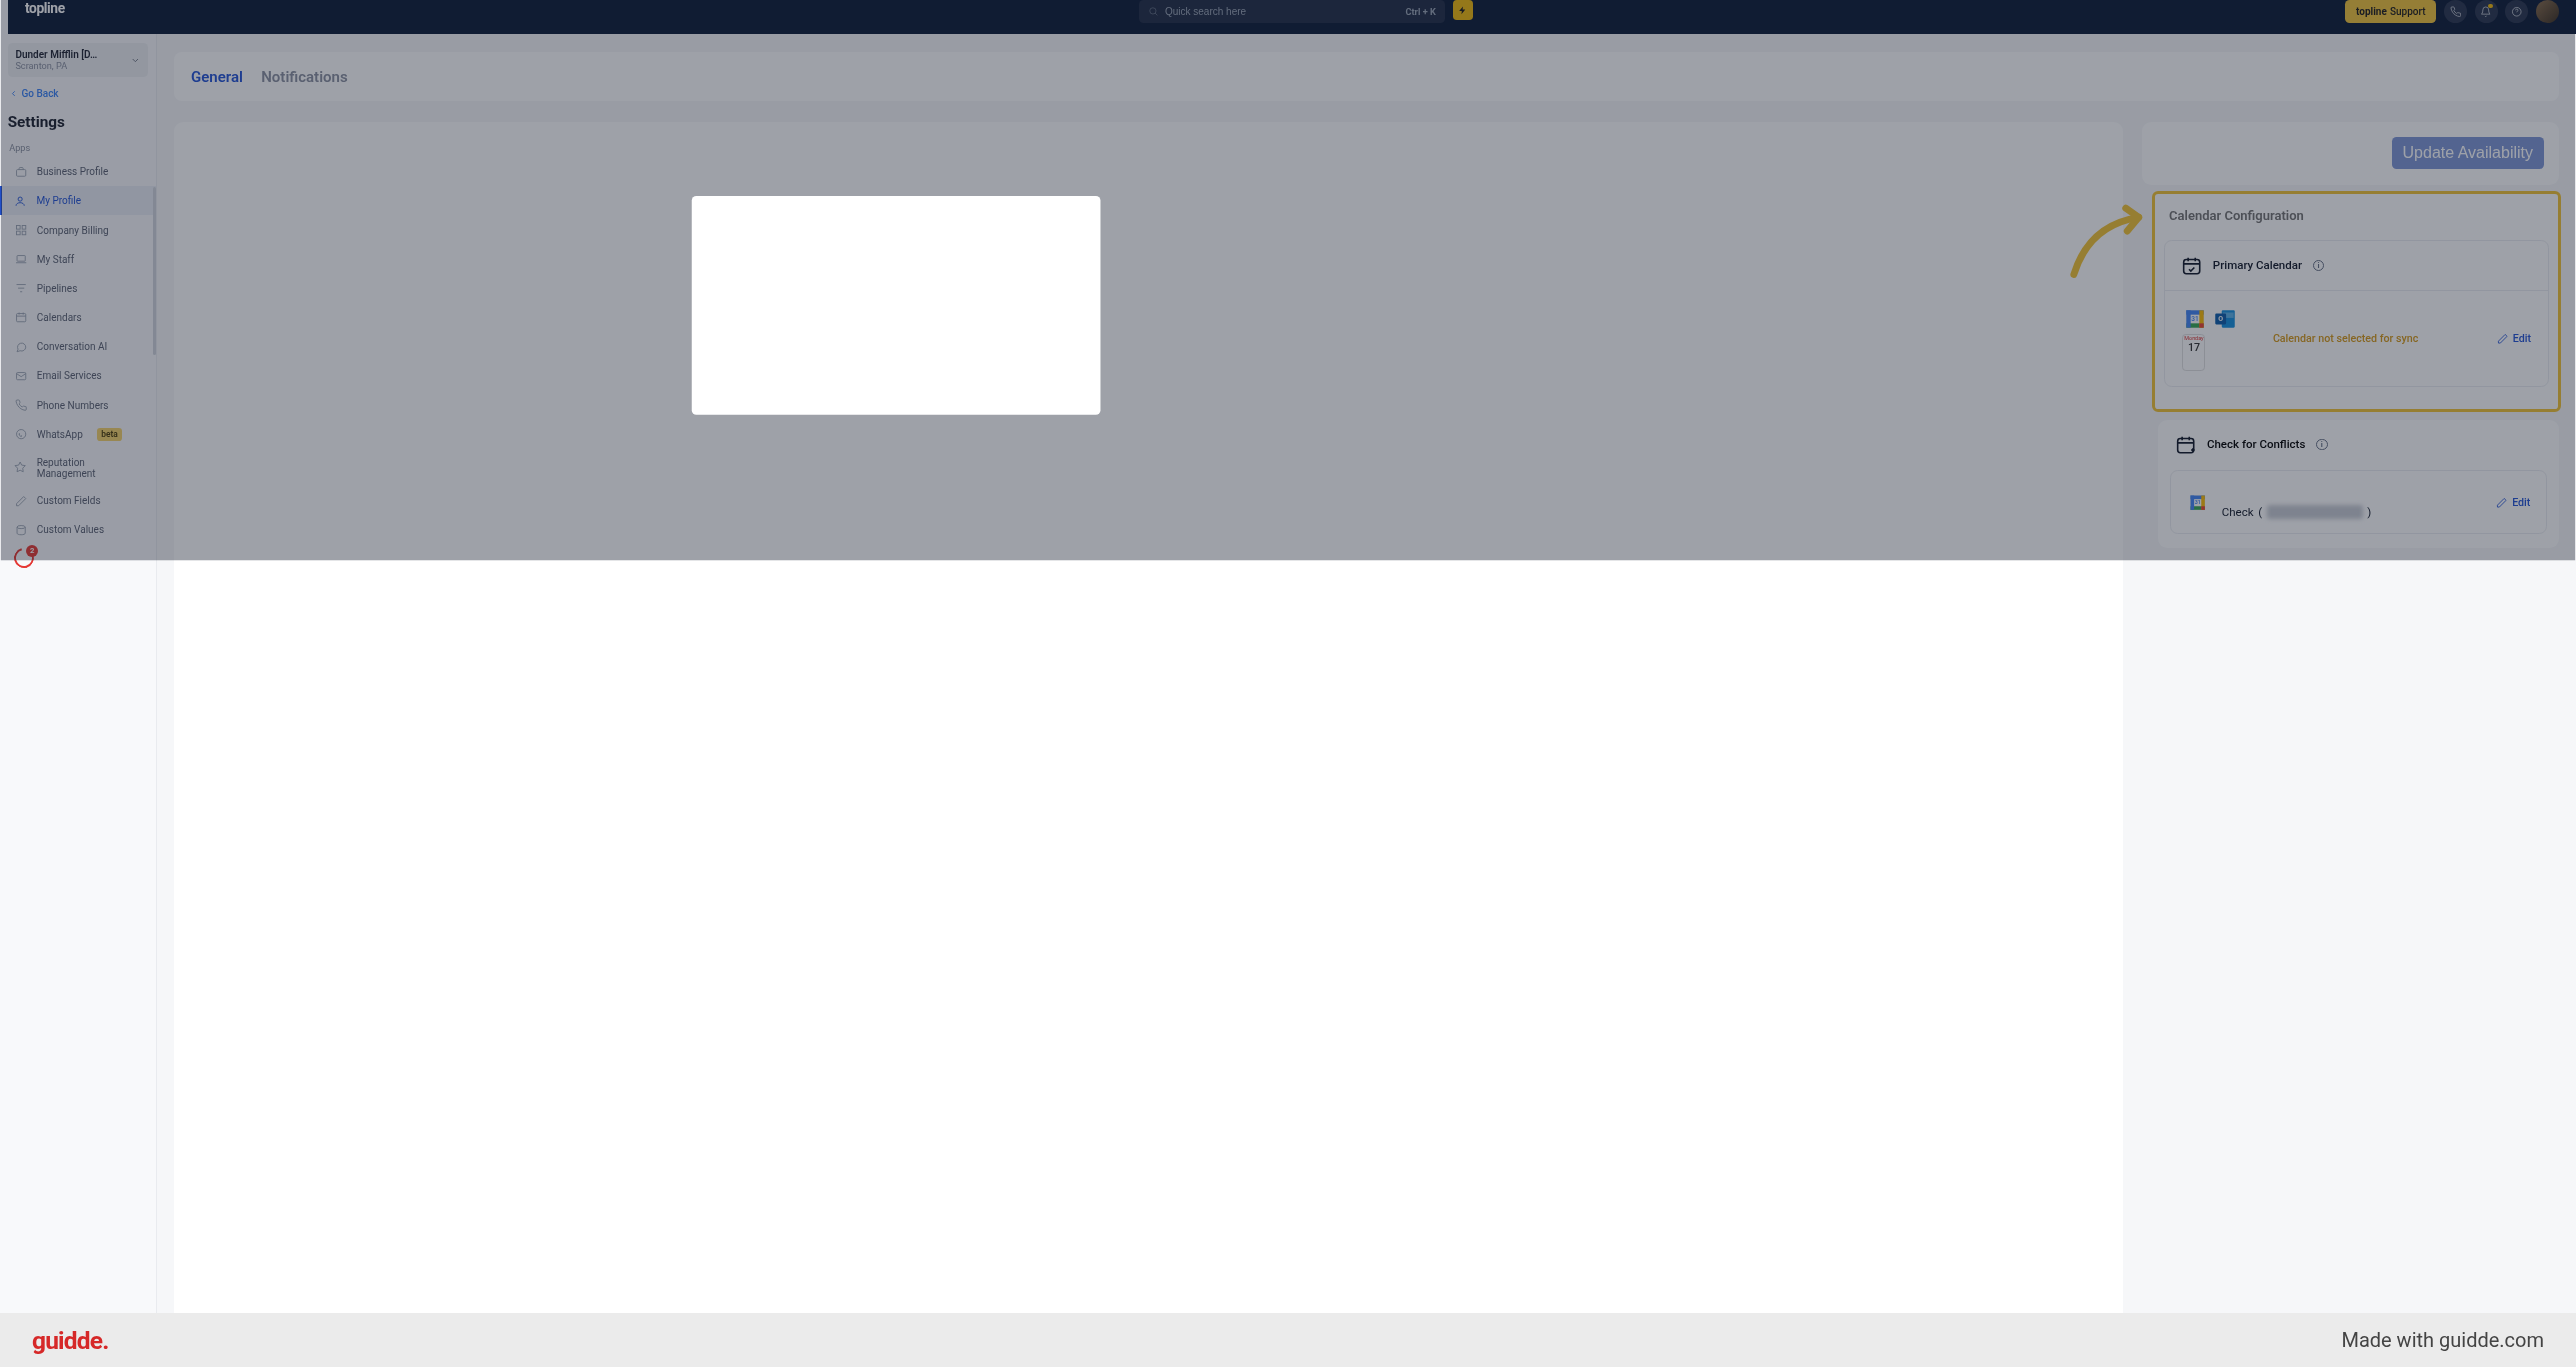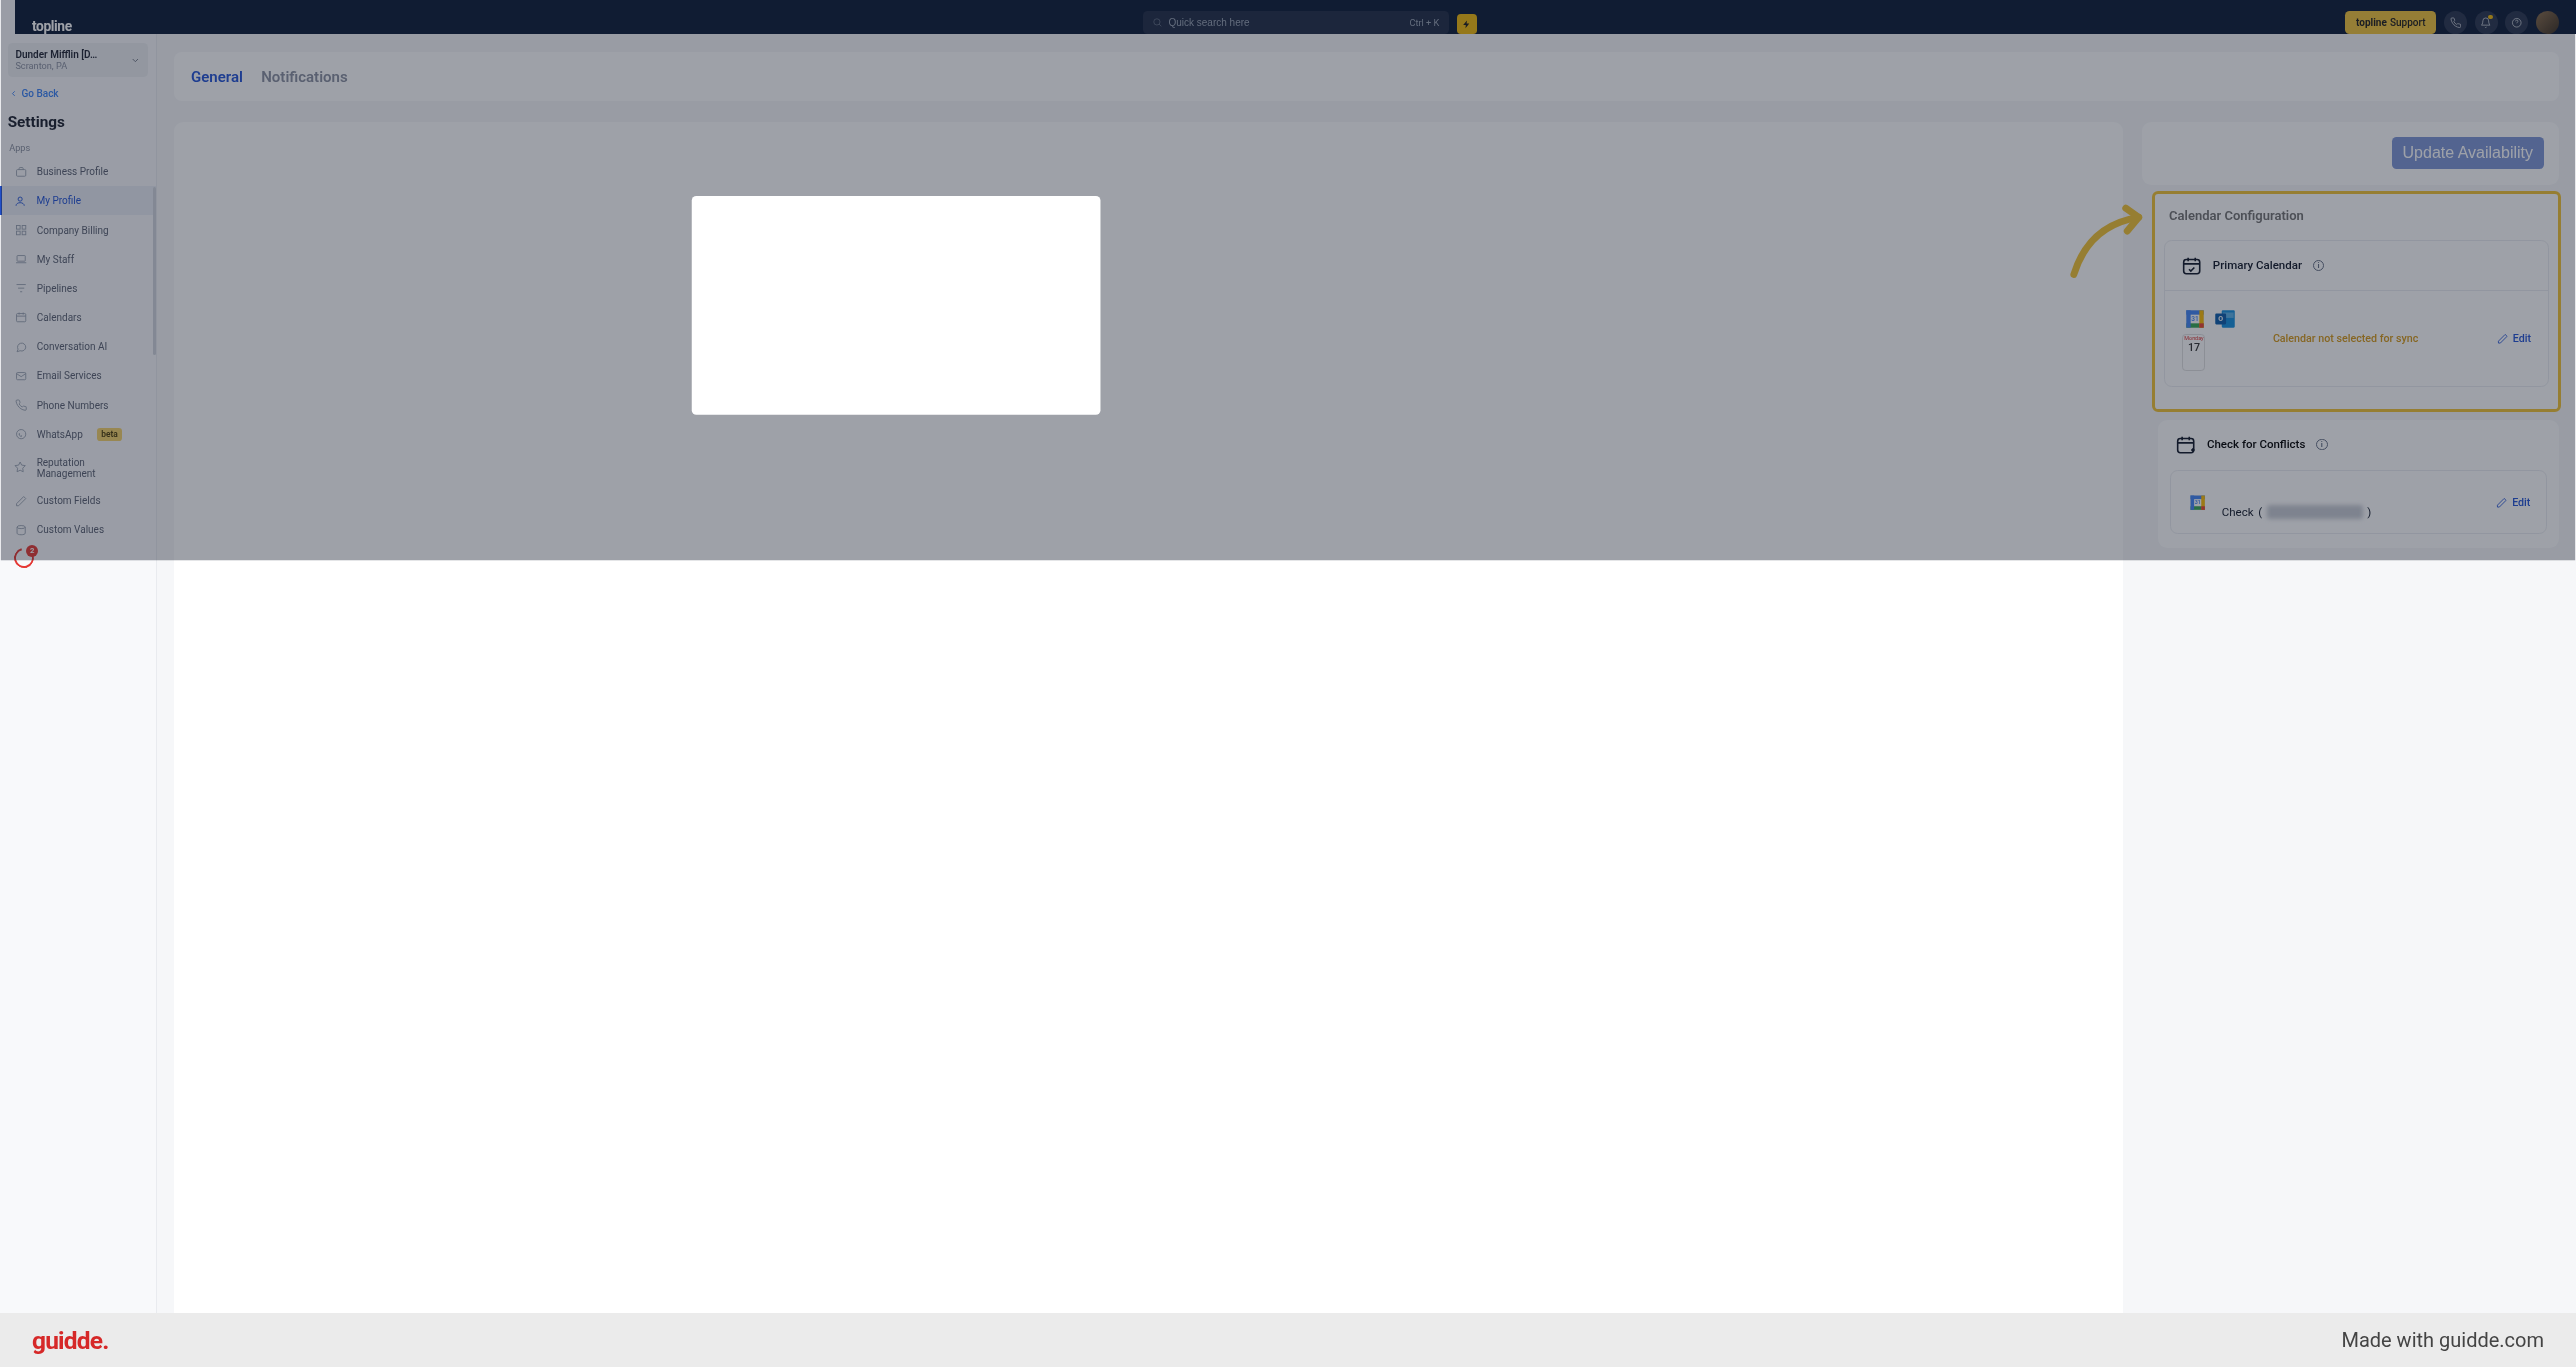--- a/index.html
+++ b/index.html
@@ -1,26 +1,26 @@
 <!DOCTYPE html>
 <html style="font-size:12.3px"><head>
 <meta charset="utf-8">
 <style>
 * { box-sizing: border-box; margin: 0; padding: 0; }
 html, body { width: 100%; height: 100%; font-family: -apple-system, BlinkMacSystemFont, "Segoe UI", Roboto, Arial, sans-serif; }
 body { background: #f8f9fb; overflow: hidden; }
 
 
-.topnav { position: absolute; top: 0; left: 15px; right: 0; height: 34px; background: #0c1a36; display: flex; align-items: flex-end; padding: 0 17px; }
+.topnav { position: absolute; top: 0; left: 8px; right: 0; height: 34px; background: #0c1a36; display: flex; align-items: flex-start; padding: 0 17px; }
 .logo { color: #fff; font-weight: 700; font-size: 13.8px; letter-spacing: -0.4px; }
 .search-wrap { margin-left: auto; margin-right: auto; display: flex; align-items: center; background: rgba(255,255,255,0.08); border-radius: 4.6px; height: 23px; width: 306px; padding: 0 9.2px; position: absolute; left: 50%; transform: translateX(-50%); }
 .search-wrap svg { width: 10.7px; height: 10.7px; stroke: #9aa5b5; fill: none; margin-right: 6.1px; }
 .search-input { flex: 1; background: transparent; border: none; outline: none; color: #9aa5b5; font-size: 10px; }
 .search-input::placeholder { color: #9aa5b5; }
-.search-kbd { color: #9aa5b5; font-size: 9.2px; }
+.search-kbd { color: #9aa5b5; font-size: 9.2px; font-weight: bold; }
 .bolt-btn { position: absolute; left: calc(50% + 161px); background: #f0b90b; width: 20px; height: 20px; border-radius: 3.8px; display: flex; align-items: center; justify-content: center; }
 .top-right { margin-left: auto; display: flex; align-items: center; gap: 7.7px; }
 .support-btn { background: #f0c33c; color: #1a1a1a; border-radius: 4.6px; height: 23px; padding: 0 10.7px; display: flex; align-items: center; font-size: 10px; font-weight: 500; }
 .support-btn b { font-weight: 700; margin-right: 3.1px; }
 .circle-btn { width: 23px; height: 23px; border-radius: 50%; background: rgba(255,255,255,0.12); display: flex; align-items: center; justify-content: center; position: relative; }
 .circle-btn svg { width: 11.5px; height: 11.5px; stroke: #d0d5dd; fill: none; }
 .notif-dot { position: absolute; top: 3.8px; right: 4.6px; width: 4.6px; height: 4.6px; background: #f0b90b; border-radius: 50%; }
 .avatar { width: 23px; height: 23px; border-radius: 50%; background: linear-gradient(135deg,#8a6d4b,#3a2e1f); }
 
 

